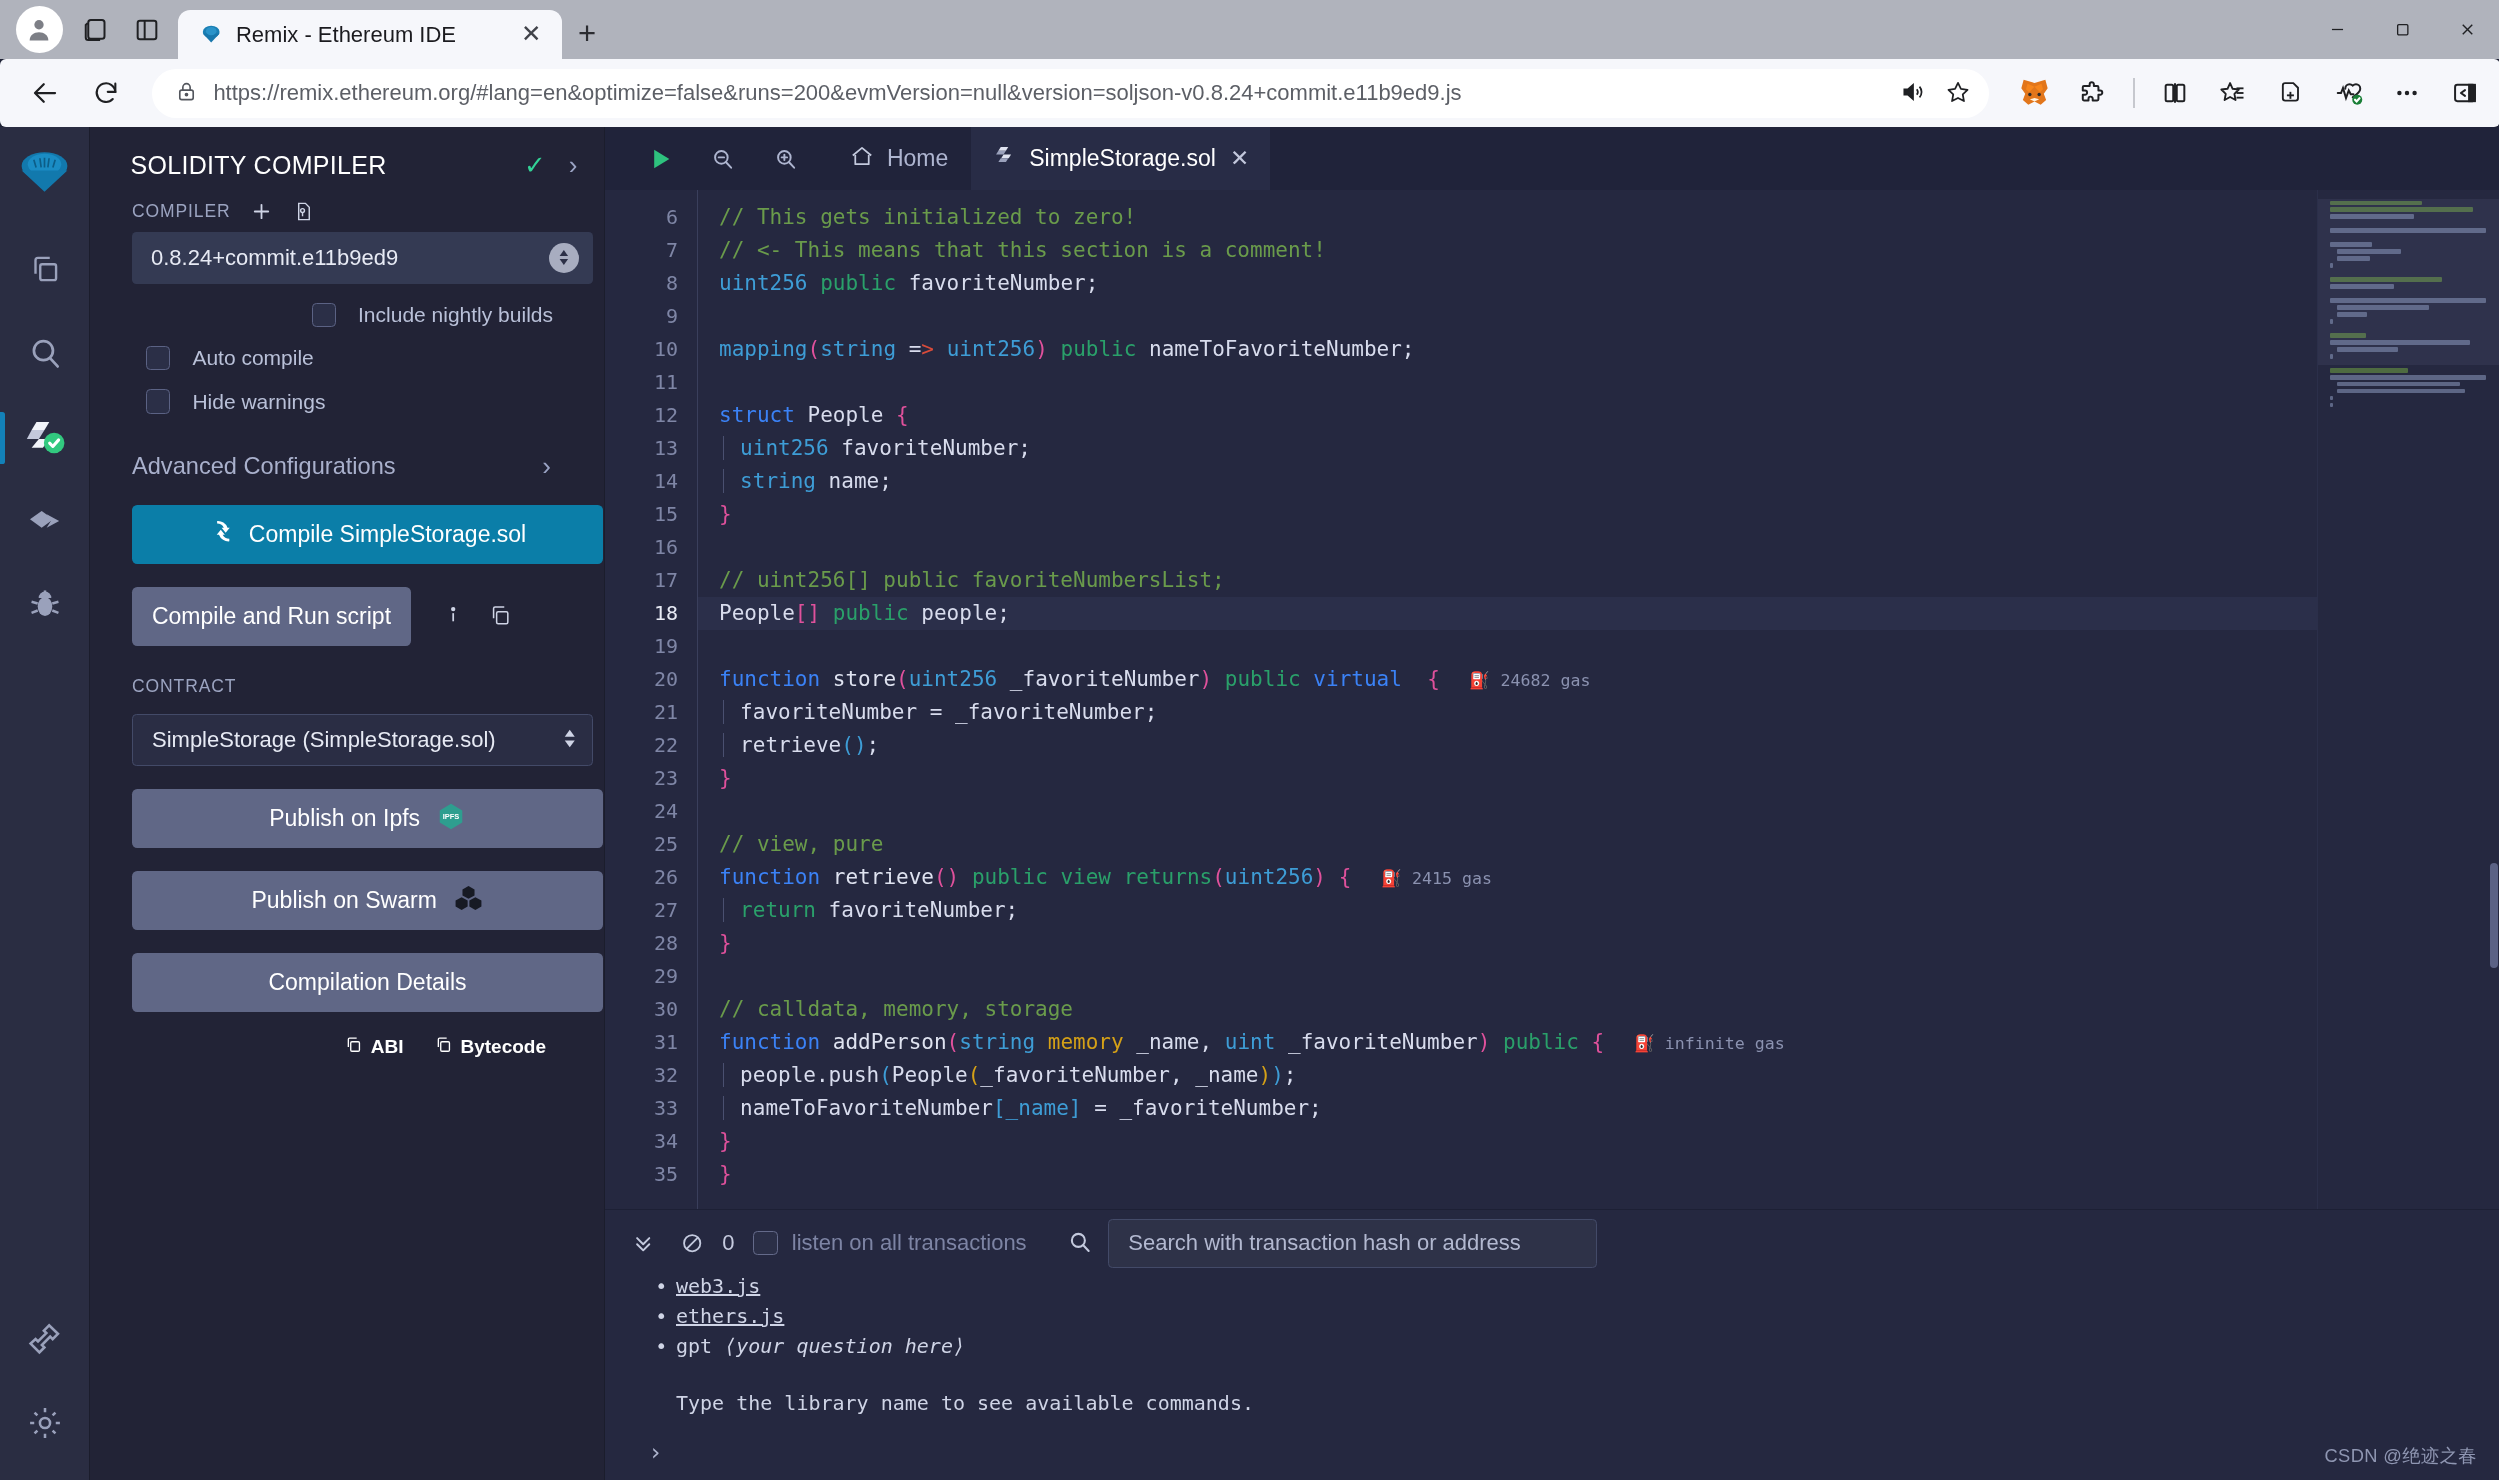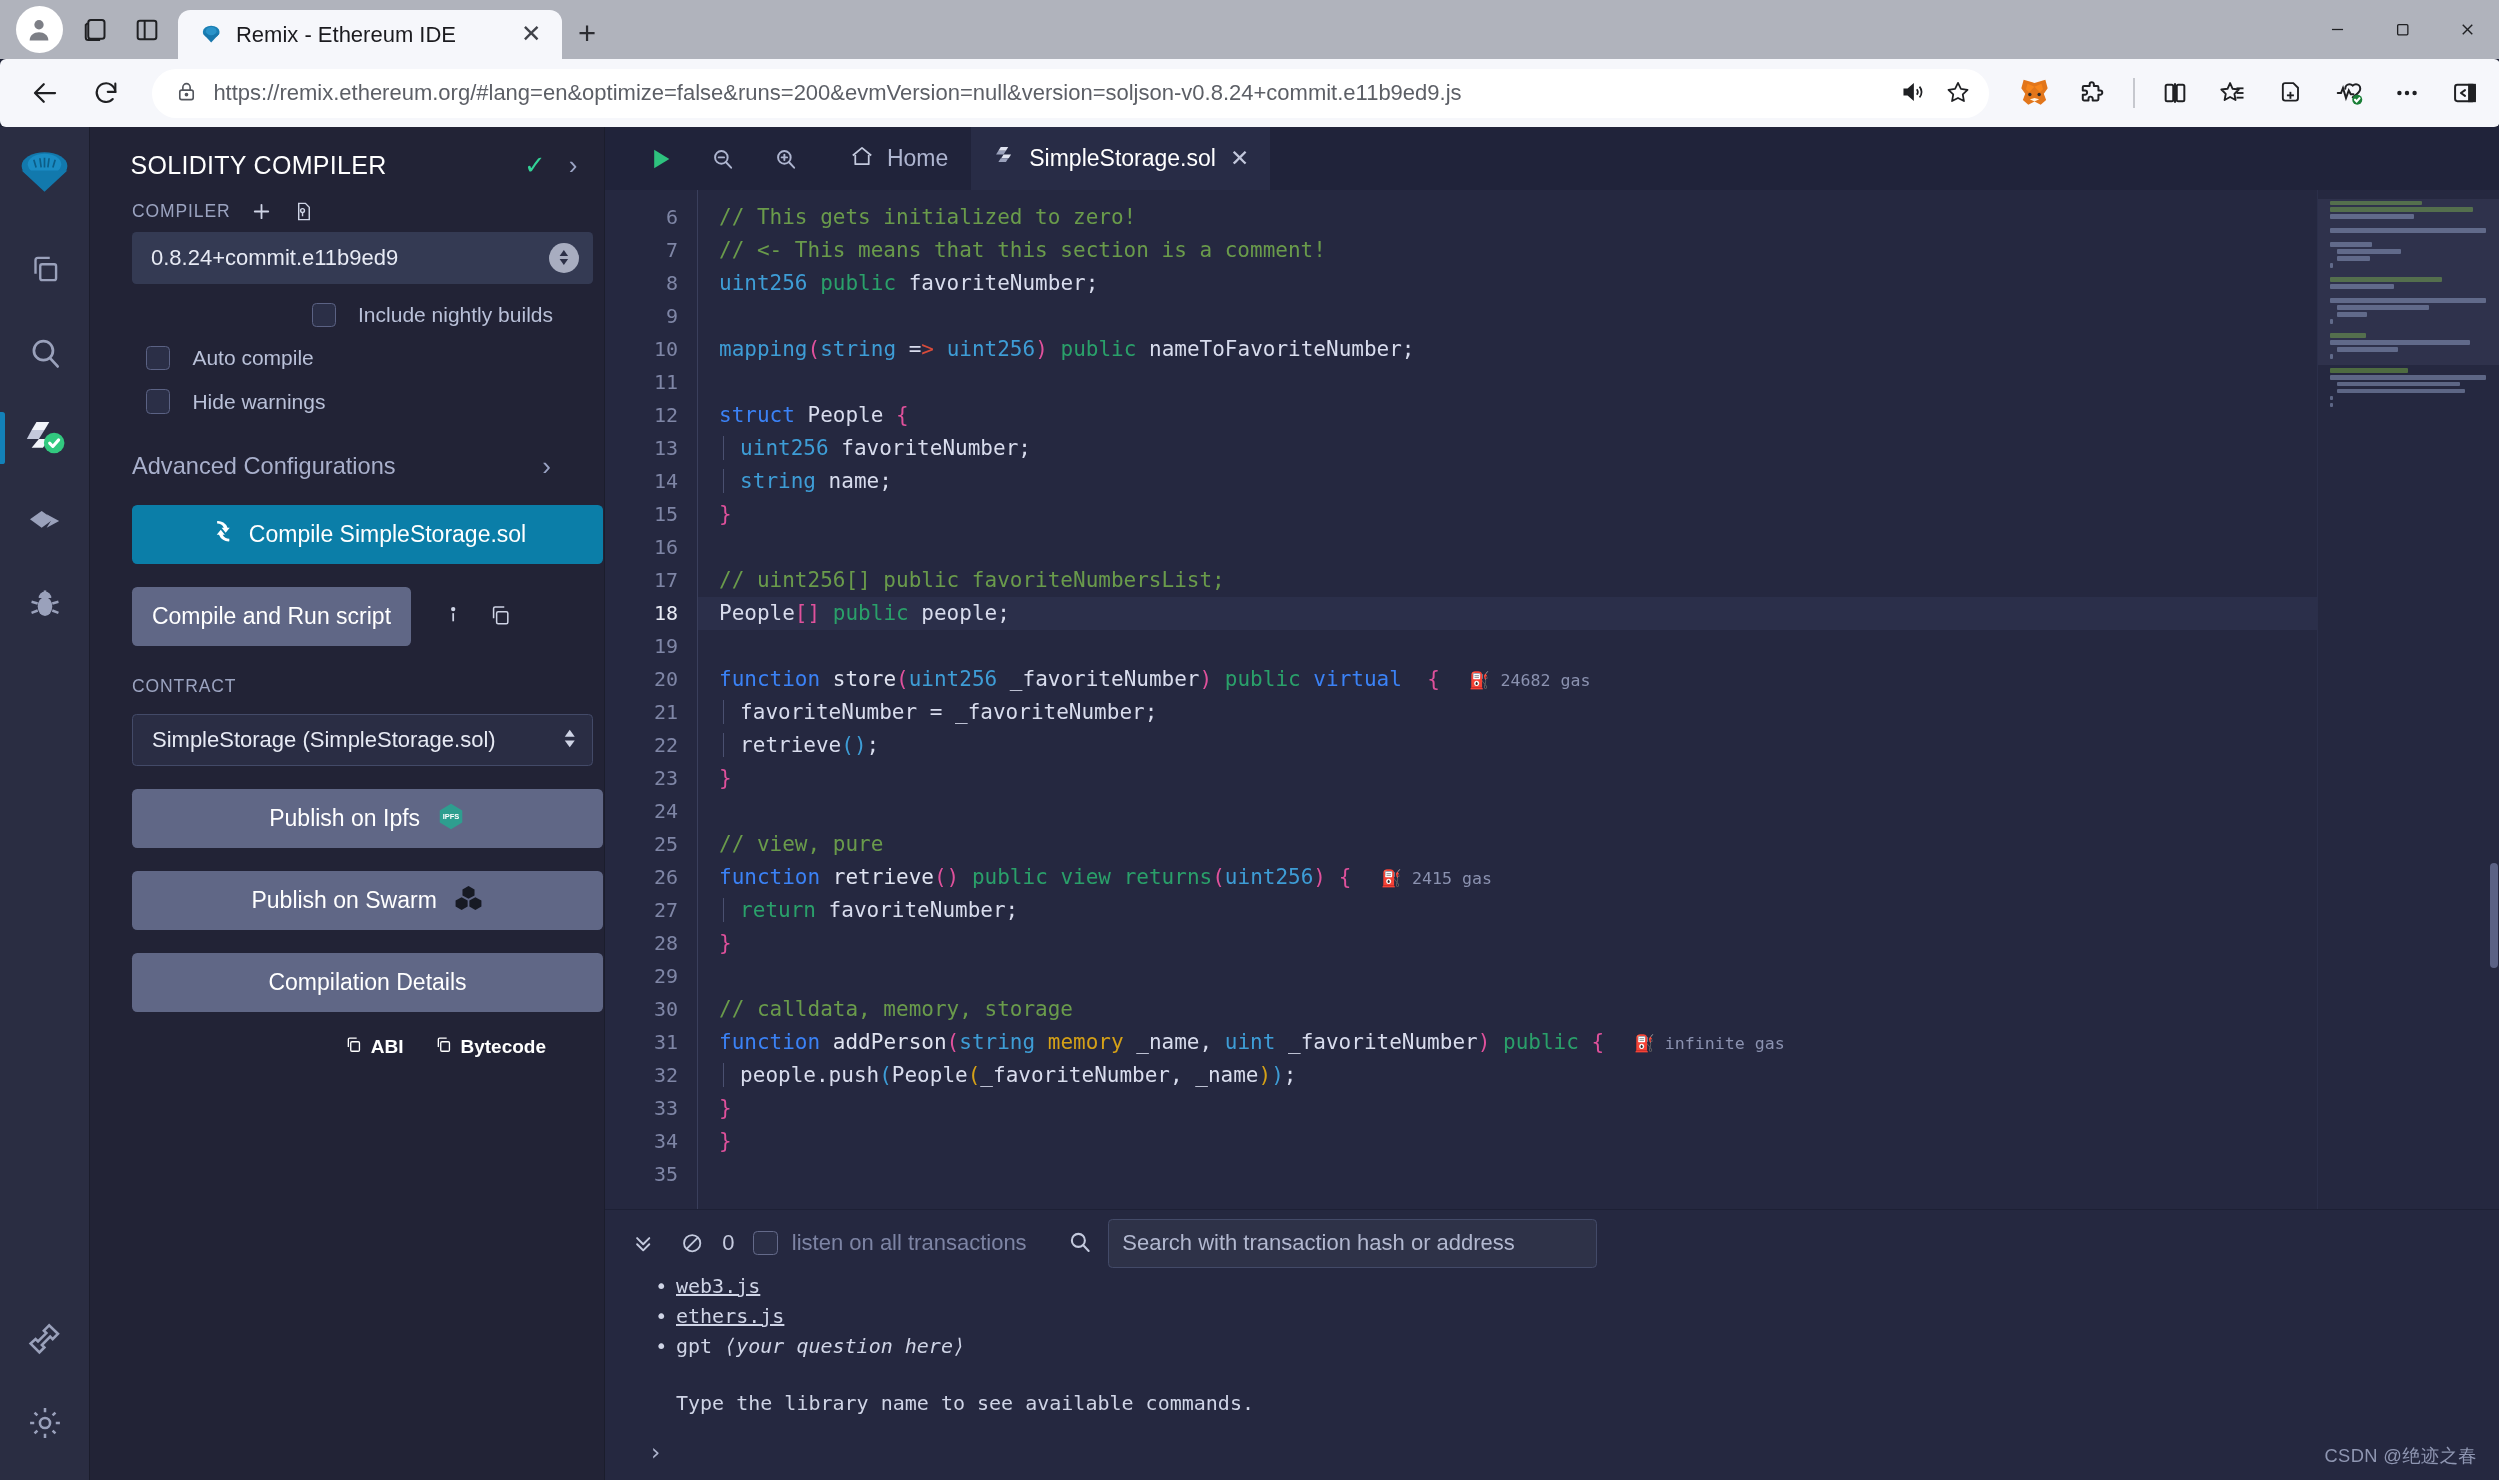--- a/index.html
+++ b/index.html
@@ -208,21 +208,21 @@
   .terminal { flex: none; height: 271px; background: #252840; display: flex; flex-direction: column; border-top: 0.9px solid #1d2035; }
   .term-bar { height: 66px; display: flex; align-items: center; gap: 0; padding-left: 14px; flex: none; }
   .tbar-ico { width: 49px; height: 49px; display: flex; align-items: center; justify-content: center; cursor: pointer; }
   .tbar-count { font-size: 22px; color: #c6cbdf; margin: 0 19px 0 5.2px; }
   .tbar-check { width: 24.4px; height: 24.4px; border: 1.7px solid #646a8a; border-radius: 4.4px; background: #2b2f47; flex: none; cursor: pointer; }
   .tbar-lbl { font-size: 22px; color: #7d84a4; margin-left: 14px; }
   .tbar-search-ico { margin-left: 40px; cursor: pointer; }
   .tsearch {
     margin-left: 15.7px; width: 489px; height: 49px; background: #2e3248;
     border: 0.9px solid #434a68; border-radius: 4.4px; display: flex; align-items: center;
-    padding: 0 13px; cursor: text;
+    padding: 0 19px; cursor: text;
   }
   .tsearch span { font-size: 22px; color: #b2b8d0; }
   .term-body {
     flex: 1; padding: 0 0 0 45px; overflow: hidden;
     font-family: "DejaVu Sans Mono", monospace; font-size: 20px; color: #cfd4e6;
   }
   .term-list { list-style: none; margin-top: -5.2px; }
   .term-list li { line-height: 30px; position: relative; padding-left: 26px; }
   .term-list li::before { content: "\2022"; position: absolute; left: 5.2px; color: #cfd4e6; }
   .term-list a { color: #cfd4e6; text-decoration: underline; cursor: pointer; }
@@ -727,20 +727,21 @@
             <div class="cl"><span class="t-brk">}</span></div>
             <div class="cl">&nbsp;</div>
             <div class="cl"><span class="t-com">// view, pure</span></div>
             <div class="cl"><span class="t-kw">function</span> <span class="t-fn">retrieve</span><span class="t-par">()</span> <span class="t-vis">public</span> <span class="t-vis">view</span> <span class="t-vis">returns</span><span class="t-par">(</span><span class="t-typ">uint256</span><span class="t-par">)</span> <span class="t-brk">{</span><span class="gas">   <span class="gas-ico">⛽</span> 2415 gas</span></div>
             <div class="cl"><span class="ind"><span class="t-vis">return</span> <span class="t-plain">favoriteNumber;</span></span></div>
             <div class="cl"><span class="t-brk">}</span></div>
             <div class="cl">&nbsp;</div>
             <div class="cl"><span class="t-com">// calldata, memory, storage</span></div>
             <div class="cl"><span class="t-kw">function</span> <span class="t-fn">addPerson</span><span class="t-par">(</span><span class="t-typ">string</span> <span class="t-mem">memory</span> <span class="t-plain">_name,</span> <span class="t-typ">uint</span> <span class="t-plain">_favoriteNumber</span><span class="t-par">)</span> <span class="t-vis">public</span> <span class="t-brk">{</span><span class="gas">   <span class="gas-ico">⛽</span> infinite gas</span></div>
             <div class="cl"><span class="ind"><span class="t-plain">people.push</span><span class="t-idx">(</span><span class="t-plain">People</span><span class="t-mem">(</span><span class="t-plain">_favoriteNumber, _name</span><span class="t-mem">)</span><span class="t-idx">)</span><span class="t-plain">;</span></span></div>
+            <div class="cl"><span class="ind"><span class="t-plain">nameToFavoriteNumber</span><span class="t-idx">[_name]</span> <span class="t-plain">= _favoriteNumber;</span></span></div>
             <div class="cl"><span class="t-brk">}</span></div>
             <div class="cl"><span class="t-brk">}</span></div>
           </div>
       </div>
       <div class="minimap">
         <div class="mm-slider"></div>
         <div id="mmlines">
             <div class="mm-line" style="width: 56.1%; margin-left: 2%; background: rgb(78, 107, 65);"></div>
             <div class="mm-line" style="width: 86.7%; margin-left: 2%; background: rgb(78, 107, 65);"></div>
             <div class="mm-line" style="width: 51%; margin-left: 2%; background: rgb(93, 102, 133);"></div>

